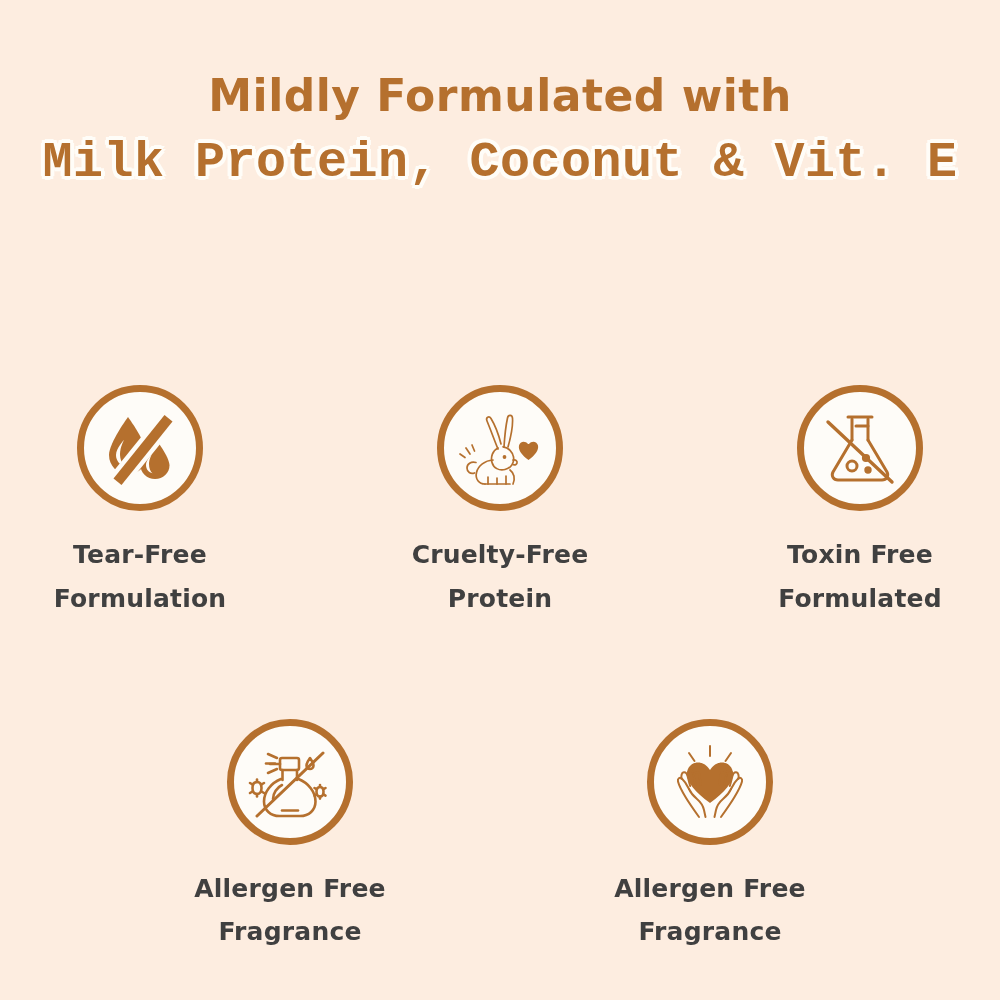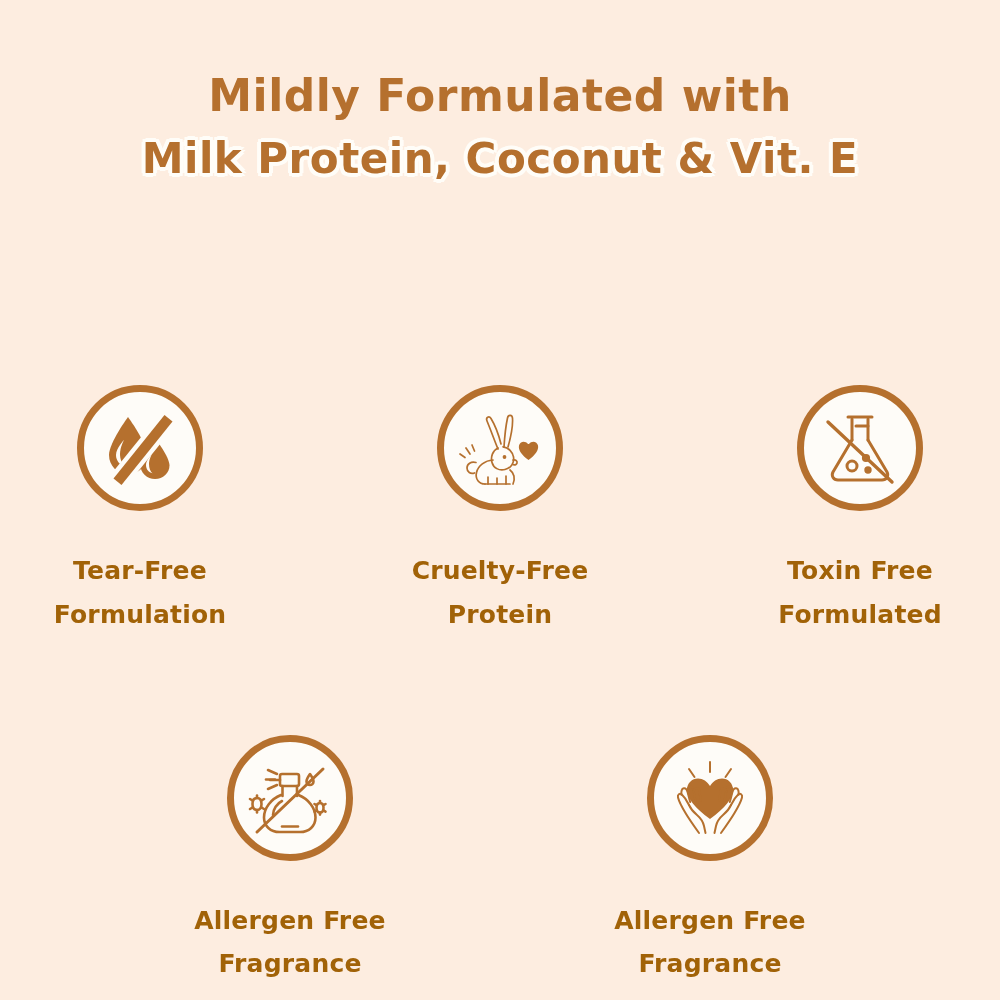--- a/index.html
+++ b/index.html
@@ -36,27 +36,28 @@
     font-family: "DejaVu Sans", sans-serif;
     font-weight: bold;
     color: #B5702E;
     letter-spacing: 0.5px;
   }
   .headline-line-1 {
     font-size: 44px;
     margin-bottom: 20px;
   }
   .headline-line-2 {
-    font-size: 42px;
+    font-size: 50px;
     -webkit-text-stroke: 0px;
     text-shadow:
       3px 0 0 #FFFDF8, -3px 0 0 #FFFDF8, 0 3px 0 #FFFDF8, 0 -3px 0 #FFFDF8,
       2px 2px 0 #FFFDF8, -2px 2px 0 #FFFDF8, 2px -2px 0 #FFFDF8, -2px -2px 0 #FFFDF8,
       4px 0 0 #FFFDF8, -4px 0 0 #FFFDF8, 0 4px 0 #FFFDF8, 0 -4px 0 #FFFDF8,
       3px 3px 0 #FFFDF8, -3px 3px 0 #FFFDF8, 3px -3px 0 #FFFDF8, -3px -3px 0 #FFFDF8;
+    font-family: Liberation Mono, monospace;
   }
 
   
   .badge-grid {
     position: absolute;
     top: 385px;
     left: 0;
     width: 1000px;
   }
   .badge-row {
@@ -83,23 +84,23 @@
     display: flex;
     align-items: center;
     justify-content: center;
     position: relative;
   }
   .badge-circle svg {
     display: block;
   }
 
   .badge-label {
-    margin-top: 38px;
+    margin-top: 22px;
     text-align: center;
-    color: #a16207;
+    color: #404040;
     font-family: "DejaVu Sans", sans-serif;
     font-weight: bold;
     font-size: 25px;
     line-height: 1.75;
     letter-spacing: 0.2px;
     white-space: pre-line;
   }
 </style>
 </head>
 <body>

